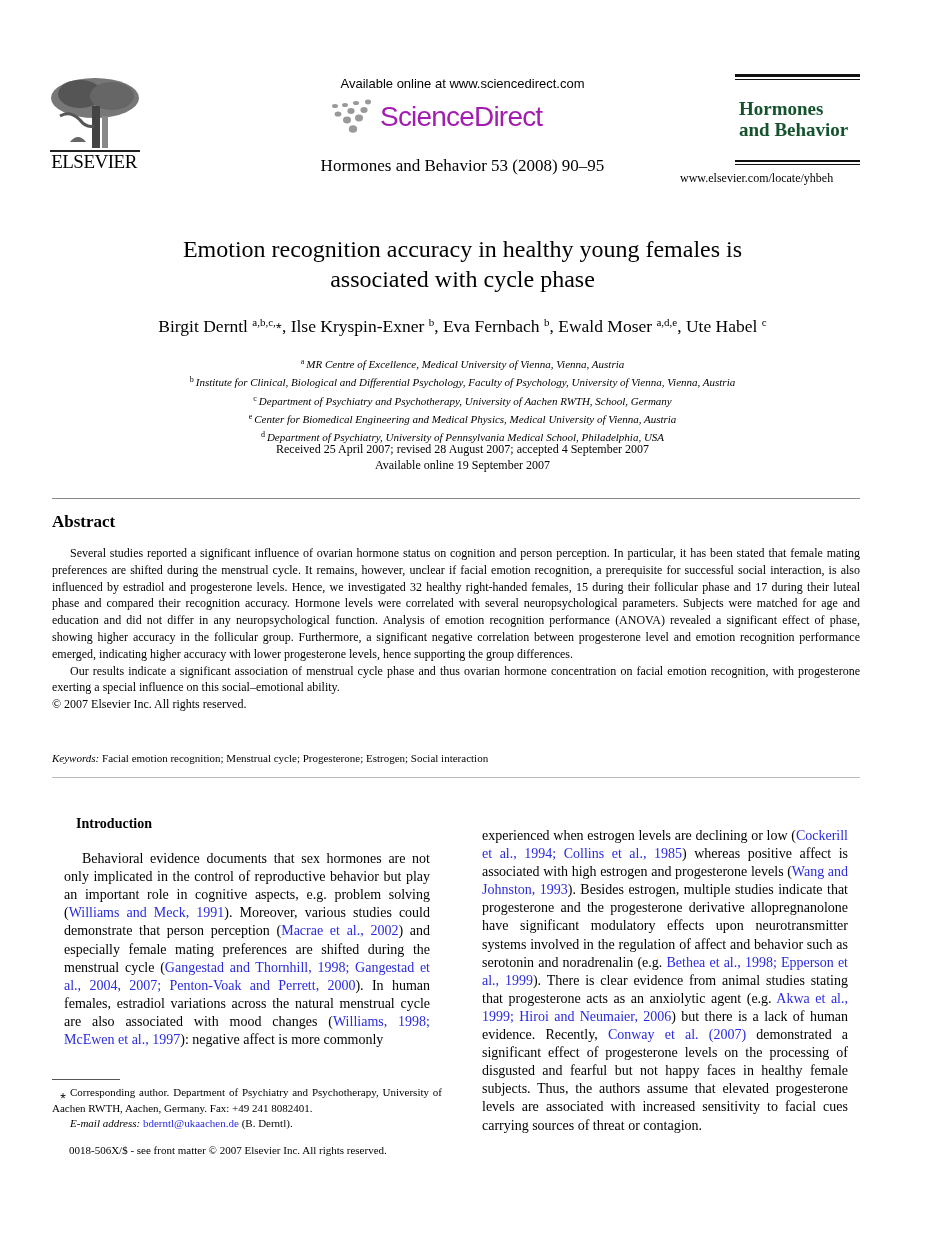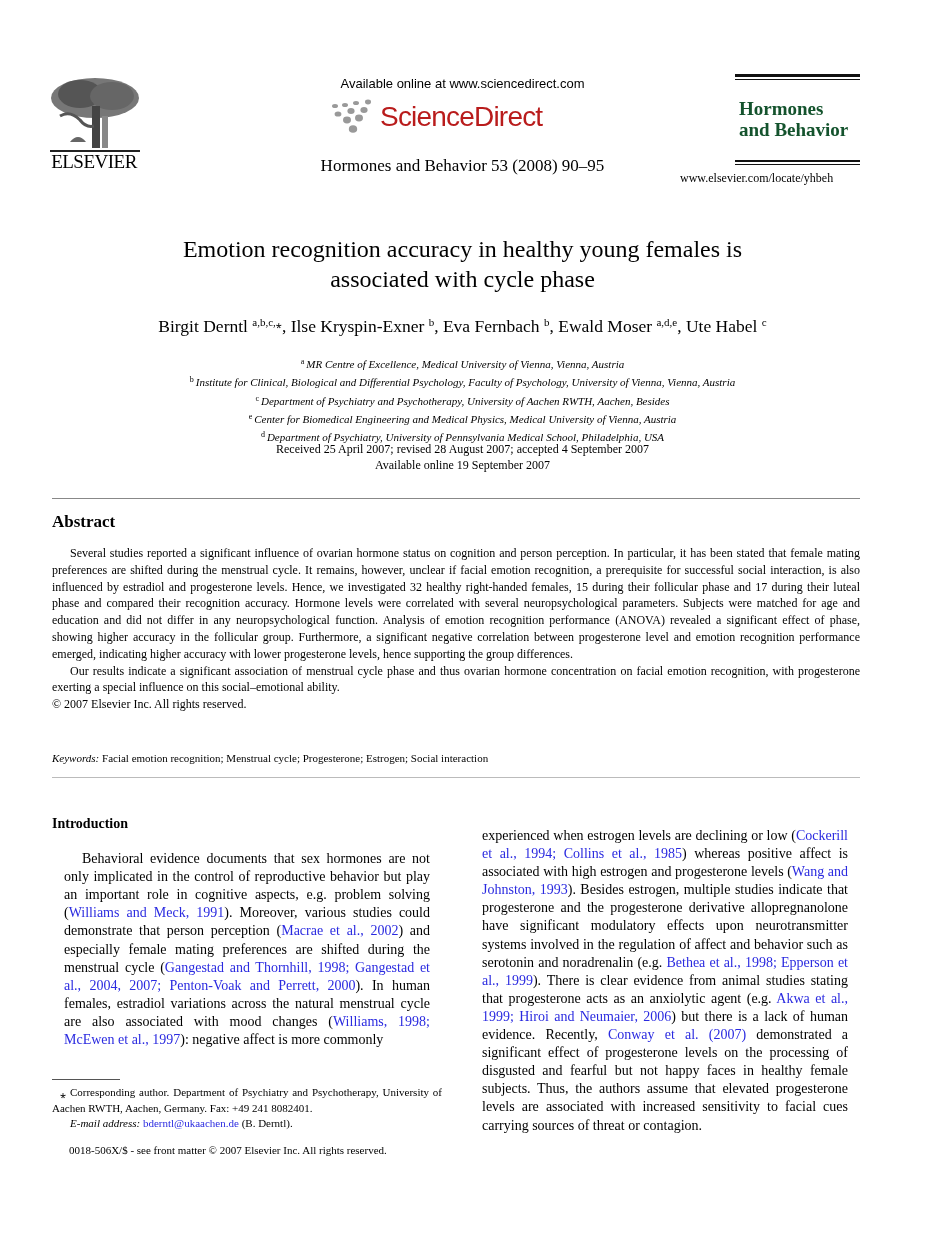--- a/index.html
+++ b/index.html
@@ -5,21 +5,21 @@
   html, body { margin: 0; padding: 0; background: #ffffff; }
   body { width: 925px; height: 1234px; position: relative; overflow: hidden; color: #000; font-family: "Liberation Serif", serif; }
   .abs { position: absolute; }
   a, .link { color: #2a2ae0; text-decoration: none; }
 
   
   #elsevier-logo { left: 40px; top: 72px; width: 110px; height: 100px; }
   #elsevier-text { left: 24px; top: 151px; width: 140px; text-align: center; font-size: 19px; letter-spacing: -0.5px; }
   #available-online { left: 290px; top: 76px; width: 345px; text-align: center; font-family: "Liberation Sans", sans-serif; font-size: 13px; }
   #sd-logo { left: 325px; top: 98px; width: 230px; height: 40px; }
-  #sd-text { left: 380px; top: 101px; font-family: "Liberation Sans", sans-serif; font-size: 28px; letter-spacing: -0.8px; color: #b91c1c; }
+  #sd-text { left: 380px; top: 101px; font-family: "Liberation Sans", sans-serif; font-size: 28px; letter-spacing: -0.8px; color: #a21caf; }
   #journal-ref { left: 290px; top: 156px; width: 345px; text-align: center; font-size: 17px; }
 
   #jrn-rule-top1 { left: 735px; top: 74px; width: 125px; height: 3px; background: #111; }
   #jrn-rule-top2 { left: 735px; top: 79px; width: 125px; height: 1px; background: #111; }
   #jrn-title { left: 739px; top: 98px; font-size: 19px; line-height: 21px; font-weight: bold; color: #14532d; }
   #jrn-rule-bot1 { left: 735px; top: 160px; width: 125px; height: 2px; background: #111; }
   #jrn-rule-bot2 { left: 735px; top: 164px; width: 125px; height: 1px; background: #111; }
   #jrn-url { left: 680px; top: 171px; width: 180px; text-align: left; font-size: 12px; }
 
   
@@ -36,21 +36,21 @@
   #abstract p { margin: 0; text-indent: 18px; }
   #abstract .copy { text-indent: 0; }
   #keywords { left: 52px; top: 752px; width: 808px; font-size: 11px; }
   #keywords .kl { font-style: italic; }
   #rule-2 { left: 52px; top: 777px; width: 808px; height: 1px; background: #bbb; }
 
   
   .col { width: 390px; font-size: 14px; line-height: 18.1px; text-align: justify; }
   #col-left { left: 52px; top: 815px; }
   #col-right { left: 470px; top: 815px; }
-  #intro-heading { font-weight: bold; font-size: 14px; margin-bottom: 17px; }
+  #intro-heading { font-weight: bold; font-size: 14px; margin-bottom: 17px; margin-left: 24px; }
   .col p { margin: 12px; }
   #col-left p { text-indent: 18px; }
 
   #fn-rule { left: 52px; top: 1079px; width: 68px; height: 1px; background: #555; }
   #footnote { left: 52px; top: 1085px; width: 390px; font-size: 11px; line-height: 15.5px; text-align: justify; }
   #footnote p { margin: 0; }
   #footnote .fi { text-indent: 8px; }
   #footnote .em { padding-left: 18px; }
   #footnote .em i { font-style: italic; }
   #front-matter { left: 69px; top: 1143px; width: 400px; font-size: 11px; line-height: 15.5px; }
@@ -101,21 +101,21 @@
 <div id="jrn-url" class="abs">www.elsevier.com/locate/yhbeh</div>
 
 <div id="paper-title" class="abs">
   <div>Emotion recognition accuracy in healthy young females is</div>
   <div>associated with cycle phase</div>
 </div>
 <div id="authors" class="abs"><span>Birgit Derntl&nbsp;</span><sup>a,b,c,⁎</sup><span>, </span><span>Ilse Kryspin-Exner&nbsp;</span><sup>b</sup><span>, </span><span>Eva Fernbach&nbsp;</span><sup>b</sup><span>, </span><span>Ewald Moser&nbsp;</span><sup>a,d,e</sup><span>, </span><span>Ute Habel&nbsp;</span><sup>c</sup><span></span></div>
 <div id="affiliations" class="abs">
     <div><sup>a</sup><span>MR Centre of Excellence, Medical University of Vienna, Vienna, Austria</span></div>
     <div><sup>b</sup><span>Institute for Clinical, Biological and Differential Psychology, Faculty of Psychology, University of Vienna, Vienna, Austria</span></div>
-    <div><sup>c</sup><span>Department of Psychiatry and Psychotherapy, University of Aachen RWTH, Aachen, Besides</span></div>
+    <div><sup>c</sup><span>Department of Psychiatry and Psychotherapy, University of Aachen RWTH, School, Germany</span></div>
     <div><sup>e</sup><span>Center for Biomedical Engineering and Medical Physics, Medical University of Vienna, Austria</span></div>
     <div><sup>d</sup><span>Department of Psychiatry, University of Pennsylvania Medical School, Philadelphia, USA</span></div>
   </div>
 <div id="dates" class="abs">
   <div>Received 25 April 2007; revised 28 August 2007; accepted 4 September 2007</div>
   <div>Available online 19 September 2007</div>
 </div>
 
 <div id="rule-1" class="abs"></div>
 <div id="abstract-heading" class="abs">Abstract</div>

